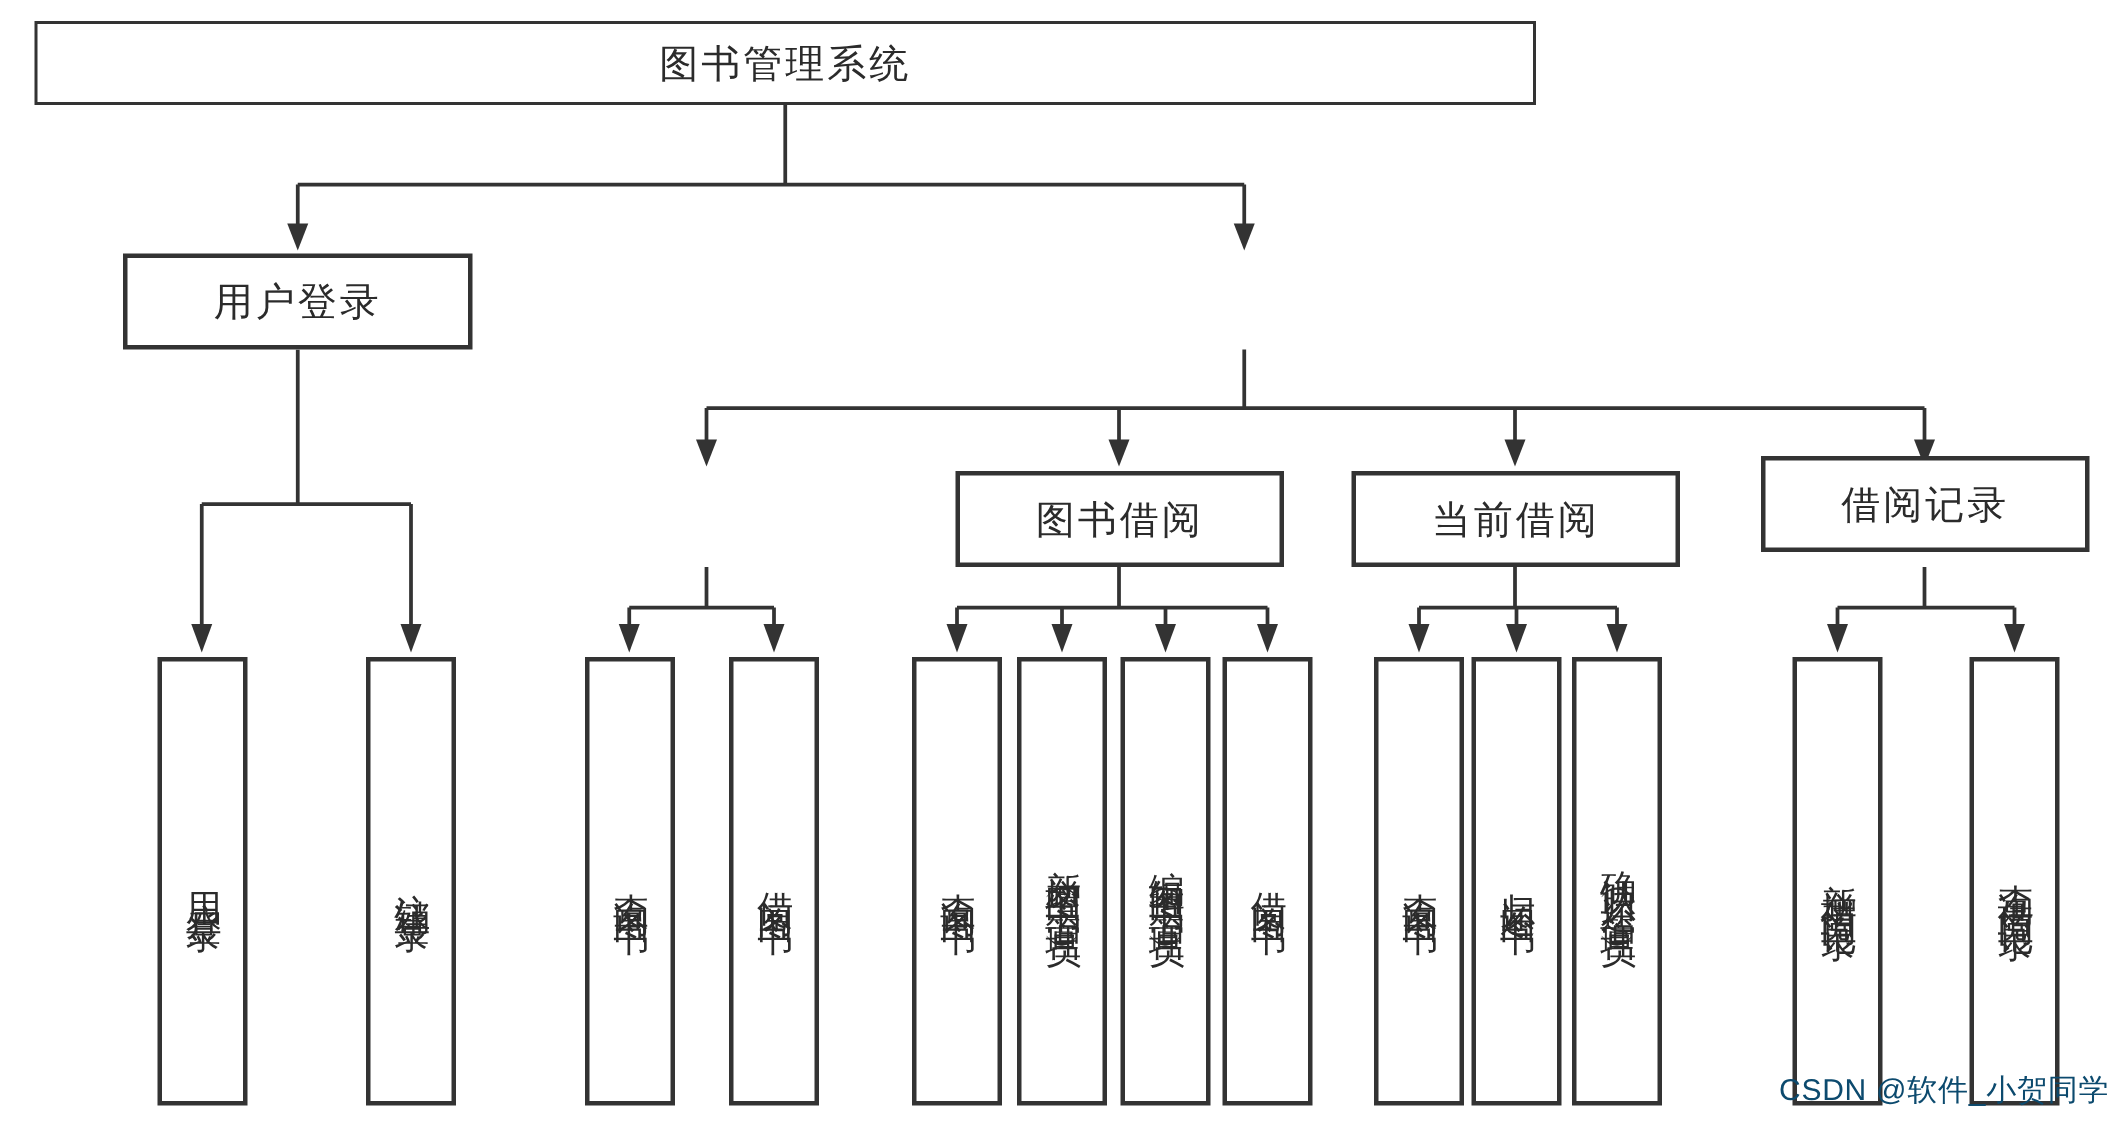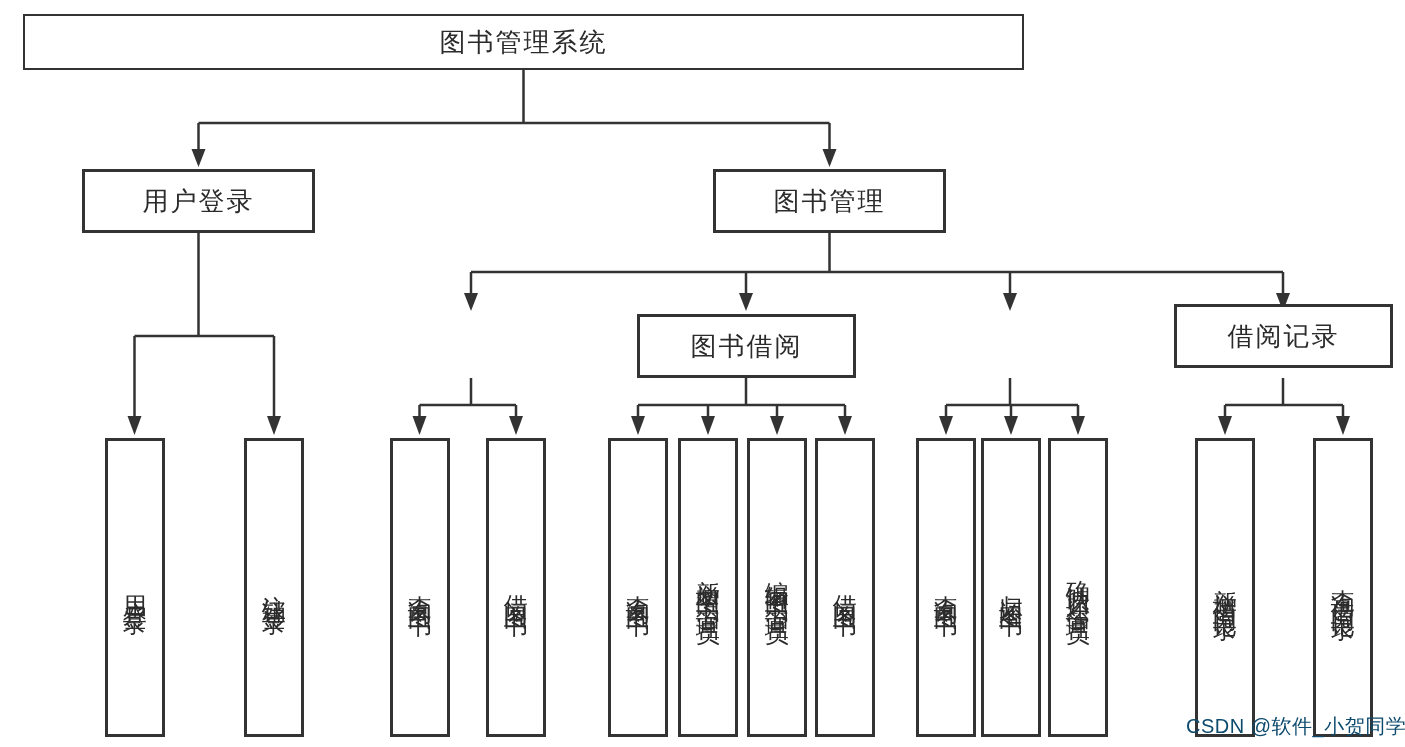--- a/index.html
+++ b/index.html
@@ -121,26 +121,26 @@
     </g>
   </svg>
 
   <div class="box root" style="left:23px;top:14px;width:1001px;height:56px;">
     <span class="hlabel">图书管理系统</span>
   </div>
 
   <div class="box" style="left:82px;top:169px;width:233px;height:64px;">
     <span class="hlabel">用户登录</span>
   </div>
-  <div class="box" style="left:713px;top:169px;width:233px;height:64px;">
-    <span class="hlabel">图书管理</span>
-  </div>
 
   <div class="box" style="left:637px;top:314px;width:219px;height:64px;justify-content:center;">
     <span class="hlabel">图书借阅</span>
+  </div>
+  <div class="box" style="left:901px;top:314px;width:219px;height:64px;">
+    <span class="hlabel">当前借阅</span>
   </div>
   <div class="box" style="left:1174px;top:304px;width:219px;height:64px;">
     <span class="hlabel">借阅记录</span>
   </div>
 
   <div class="box vbox" style="left:105px;top:438px;width:60px;height:299px;">
     <span class="vlabel">用户登录</span>
   </div>
   <div class="box vbox" style="left:244px;top:438px;width:60px;height:299px;">
     <span class="vlabel">注销登录</span>

